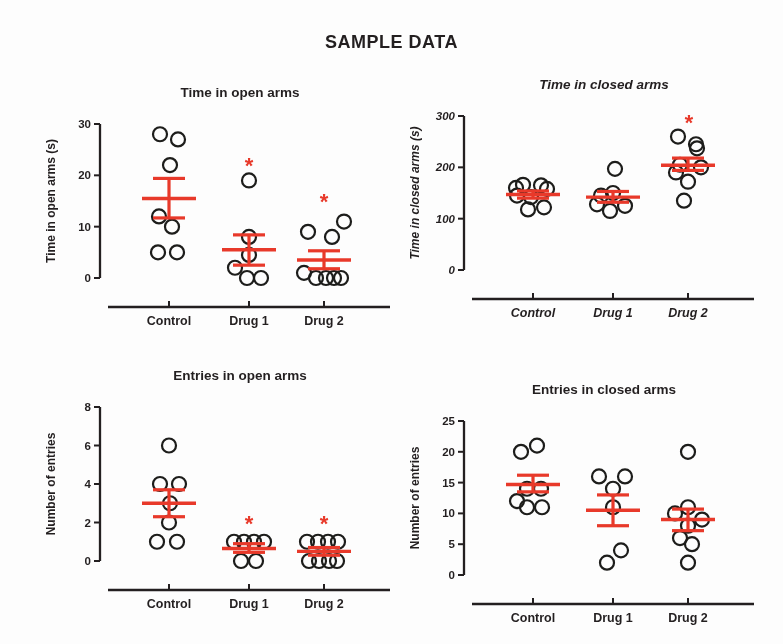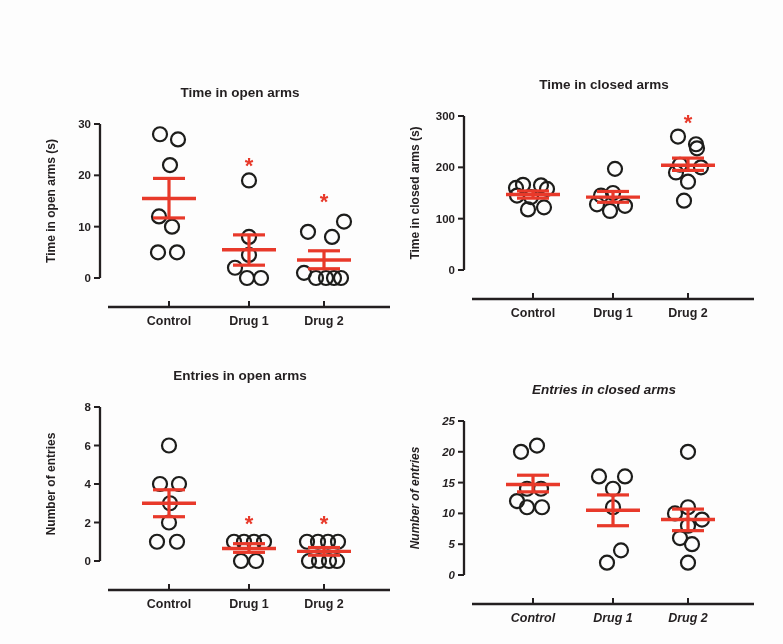--- a/index.html
+++ b/index.html
@@ -7,28 +7,29 @@
     position:relative;width:783px;height:644px;background:#fdfdfd;
     font-family:"Liberation Sans",sans-serif;overflow:hidden;
   }
   .main-title{
     position:absolute;top:32px;left:0;width:100%;text-align:center;
     font-size:18px;font-weight:700;color:#231f20;letter-spacing:0.5px;
   }
   .panel{position:absolute;width:350px;height:265px;margin:0;}
   .panel svg{display:block;width:350px;height:265px;}
   #panel-0{left:42px;top:80px;}
-  #panel-1{left:406px;top:72px;}
+  #panel-1{left:406px;top:72px;font-style:italic;}
   #panel-2{left:42px;top:363px;}
-  #panel-3{left:406px;top:377px;font-style:italic;}
+  #panel-3{left:406px;top:377px;}
 </style>
 </head>
 <body>
 
 <div class="canvas">
+  <div class="main-title">SAMPLE DATA</div>
 
   <figure class="panel" id="panel-0">
     <svg viewBox="0 0 350 265" xmlns="http://www.w3.org/2000/svg">
         <text font-family="&quot;Liberation Sans&quot;,sans-serif" font-weight="700" fill="#231f20" x="198" y="17" font-size="13.5" text-anchor="middle">Time in open arms</text>
         <line x1="58" y1="44" x2="58" y2="198" stroke="#231f20" stroke-width="2.3"></line>
         <line x1="52" y1="198" x2="58" y2="198" stroke="#231f20" stroke-width="2"></line>
         <text font-family="&quot;Liberation Sans&quot;,sans-serif" font-weight="700" fill="#231f20" x="49" y="202" font-size="11.5" text-anchor="end">0</text>
         <line x1="52" y1="146.66666666666669" x2="58" y2="146.66666666666669" stroke="#231f20" stroke-width="2"></line>
         <text font-family="&quot;Liberation Sans&quot;,sans-serif" font-weight="700" fill="#231f20" x="49" y="150.66666666666669" font-size="11.5" text-anchor="end">10</text>
         <line x1="52" y1="95.33333333333334" x2="58" y2="95.33333333333334" stroke="#231f20" stroke-width="2"></line>

